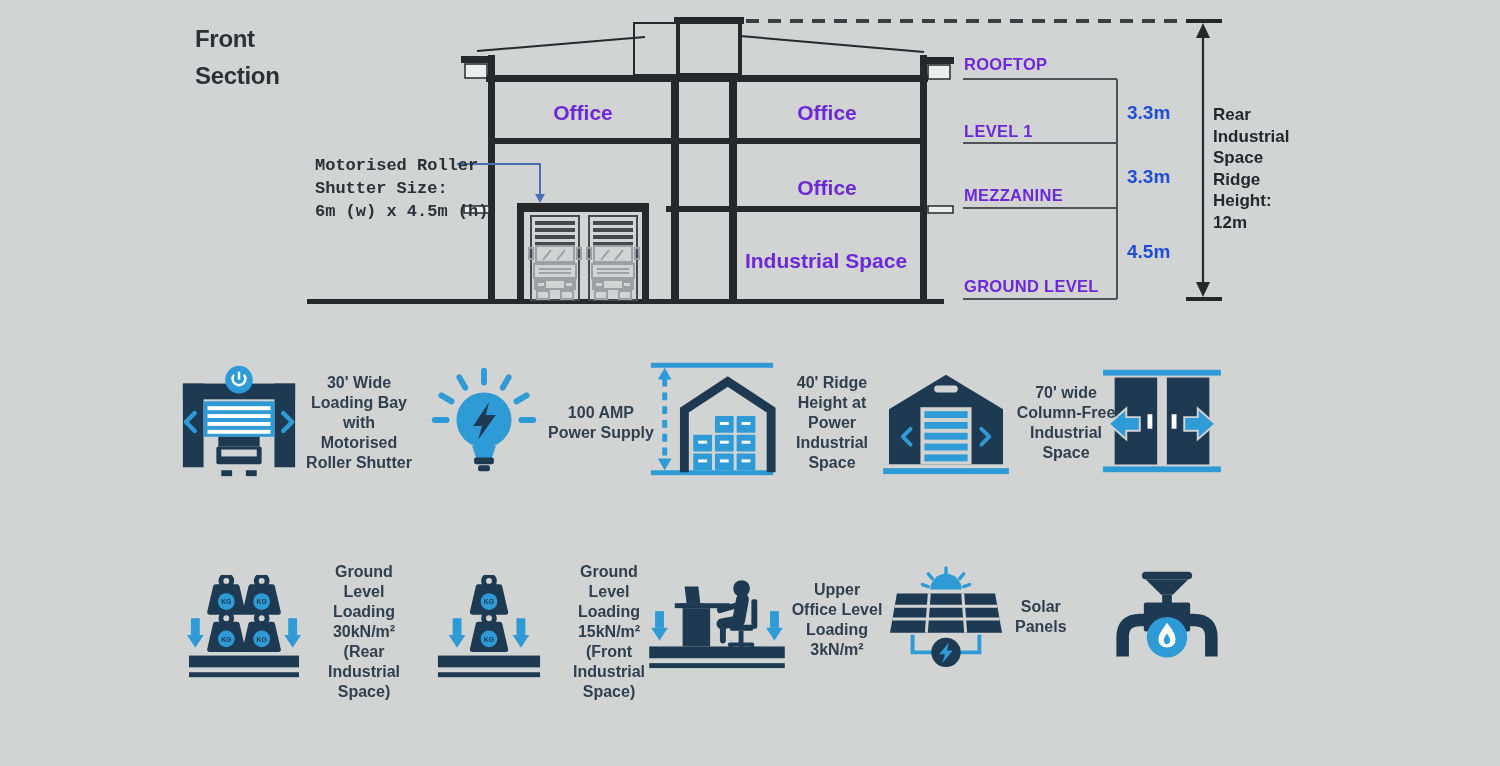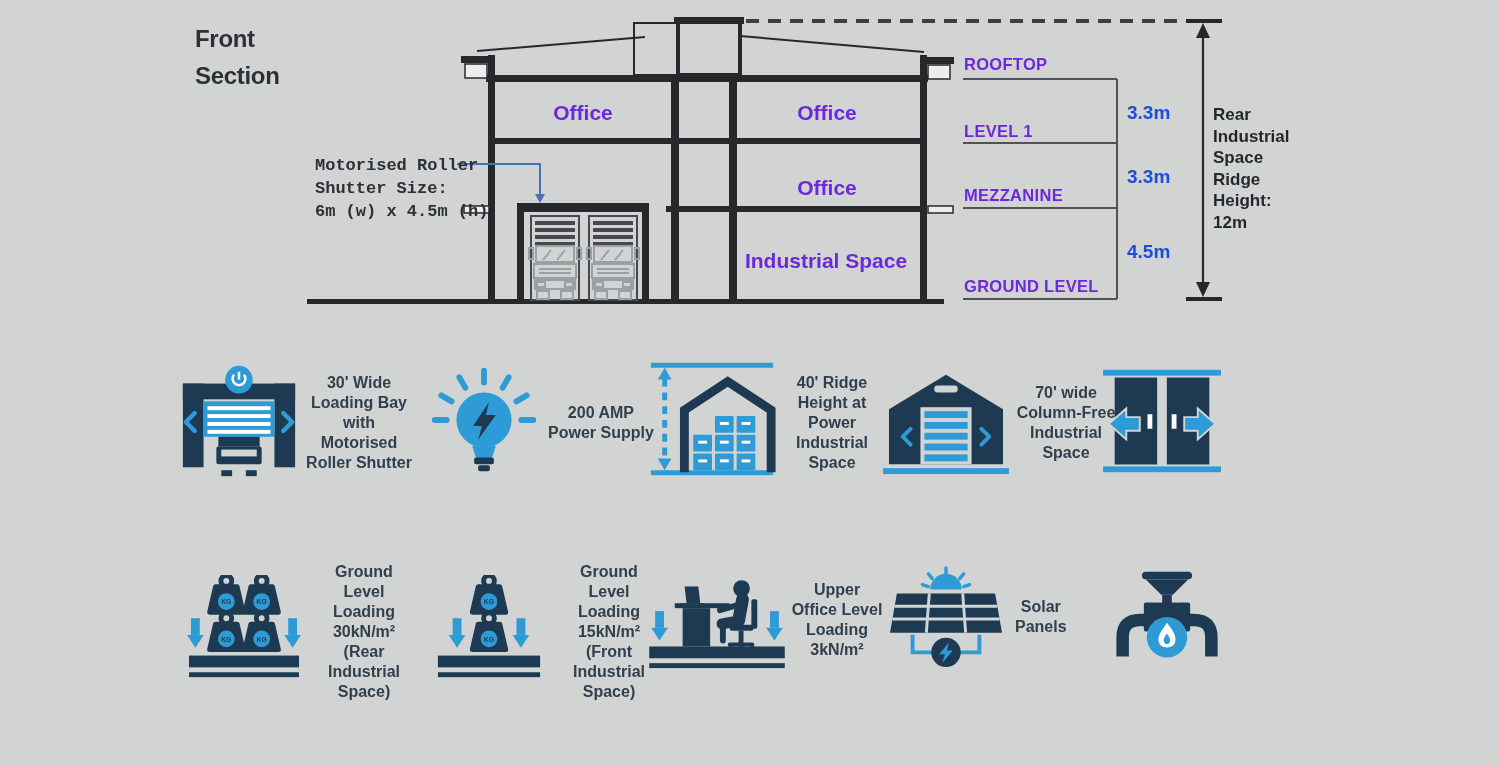--- a/index.html
+++ b/index.html
@@ -207,21 +207,21 @@
         <line x1="27" y1="54" x2="15" y2="54"></line>
       </g>
       <circle cx="65" cy="54" r="28" fill="#2e9bd6"></circle>
       <polygon points="53,80 77,80 73,93 57,93" fill="#2e9bd6"></polygon>
       <polygon points="70,36 54,60 63,60 59,74 77,49 67,49" fill="#1d3a52"></polygon>
       <rect x="55" y="92" width="20" height="7" rx="2" fill="#1d3a52"></rect>
       <rect x="59" y="100" width="12" height="6" rx="2" fill="#1d3a52"></rect>
     </svg>
   </div>
   <div class="cap">
-    <div>200 AMP</div>
+    <div>100 AMP</div>
     <div>Power Supply</div>
   </div>
 </div>
 
 <div class="cell" style="left:643px;top:360px">
   <div class="iconbox">
     <svg width="138" height="118" viewBox="0 0 140 118">
       <rect x="8" y="2" width="124" height="5" fill="#2e9bd6"></rect>
       <rect x="8" y="111" width="124" height="5" fill="#2e9bd6"></rect>
       <line x1="22" y1="18" x2="22" y2="100" stroke="#2e9bd6" stroke-width="5" stroke-dasharray="8 6"></line>

